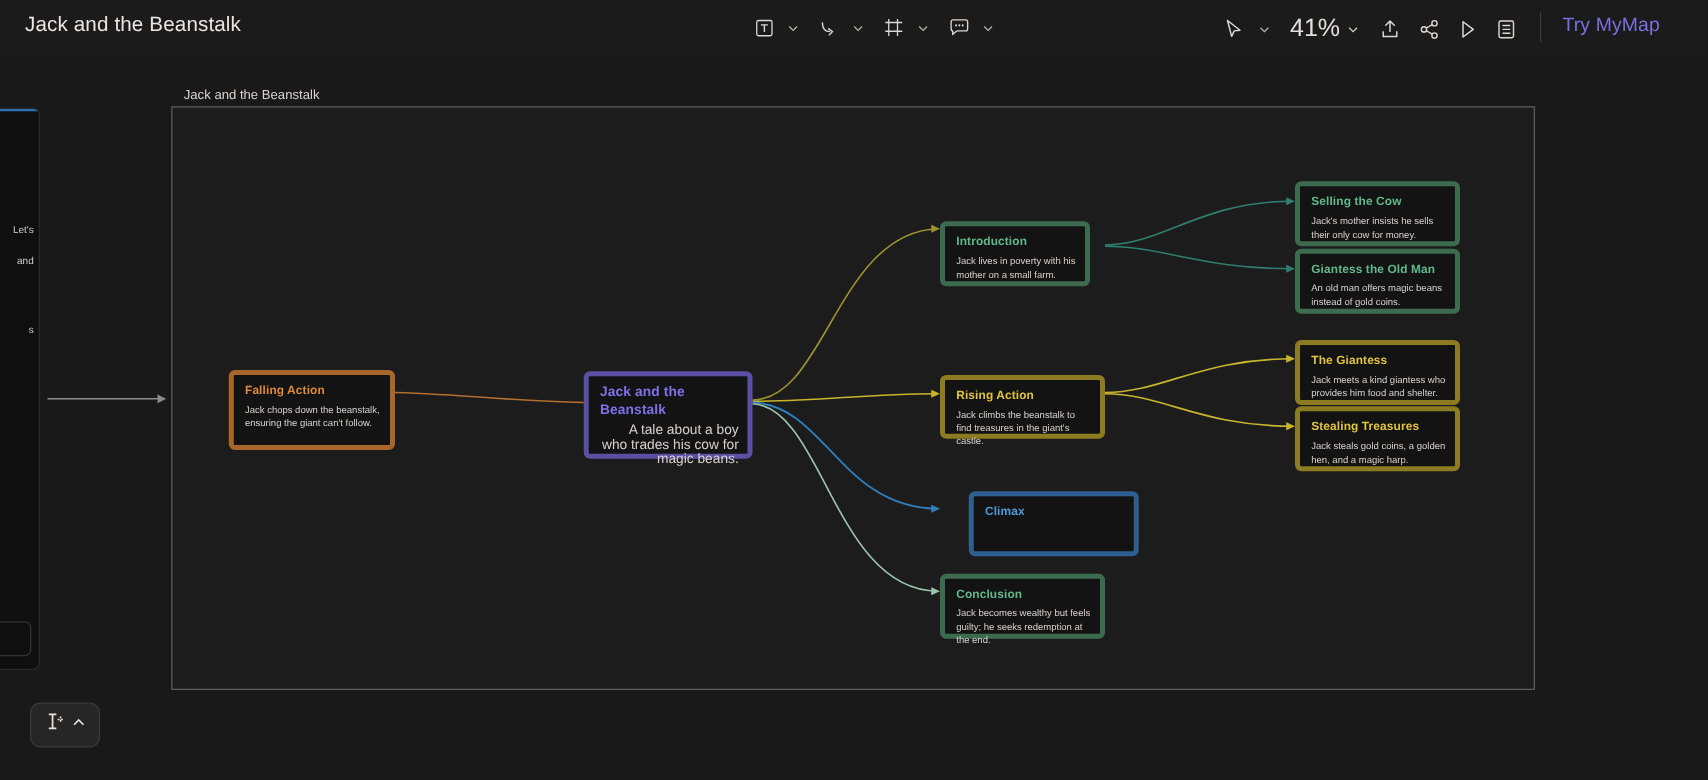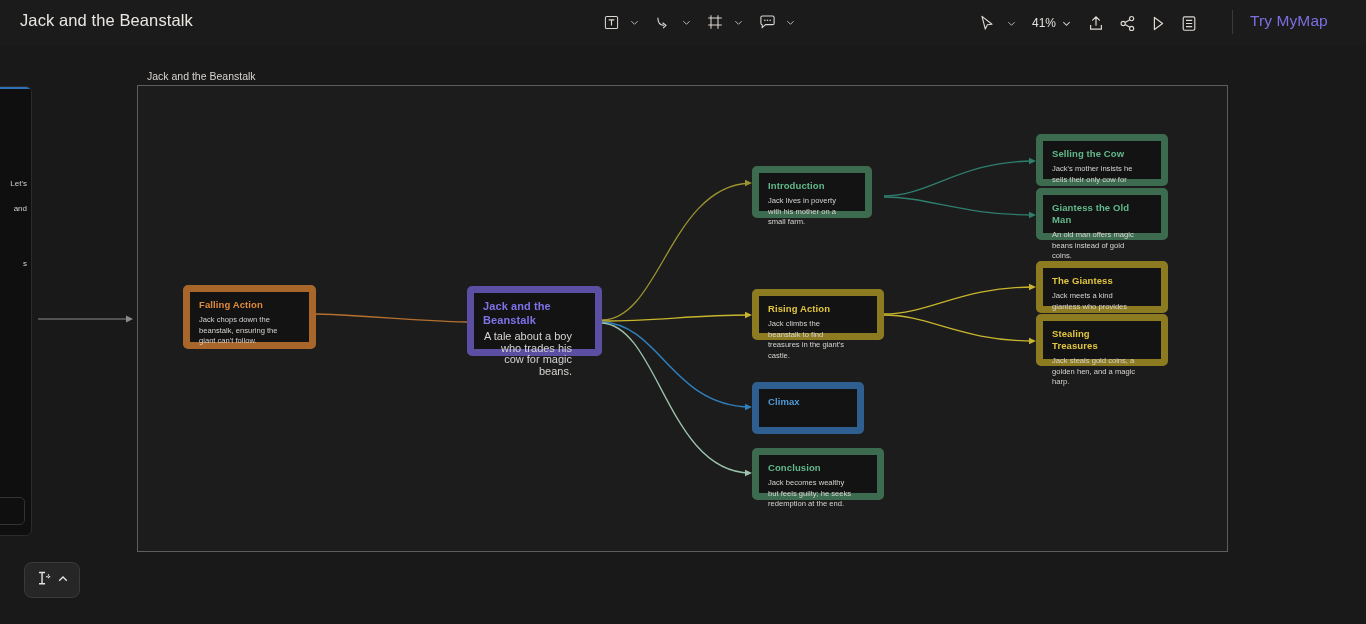--- a/index.html
+++ b/index.html
@@ -37,21 +37,21 @@
     display: flex; align-items: center; justify-content: center;
     margin-right: 6px;
   }
   .chev svg, .tool-btn svg { display: block; }
 
   .right-tools {
     position: absolute; left: 972px; top: 9px;
     display: flex; align-items: center; gap: 1px;
   }
   .zoom-label {
-    font-size: 12px; color: #e3e0dc;
+    font-size: 20px; color: #e3e0dc;
     padding: 0 1px 0 6px; line-height: 26px;
   }
   .rt-btn {
     width: 30px; height: 28px;
     display: flex; align-items: center; justify-content: center;
     border-radius: 4px;
   }
   .divider {
     position: absolute; left: 1232px; top: 10px;
     width: 1px; height: 24px; background: #3a3a3a;
@@ -108,22 +108,23 @@
     position: absolute; left: 0; top: 0;
     width: 1366px; height: 578px;
     pointer-events: none;
   }
 
   
   .node {
     position: absolute;
     background: #131313;
     border-radius: 5px;
-    border: 7px solid #fdba74;
-    padding: 7px 23px 8px 9px;
+    border: 4px solid #fdba74;
+    padding: 7px 7px 8px 9px;
+    margin-top: 11px;
   }
   .node .n-title {
     font-size: 9.5px; font-weight: bold; line-height: 12px;
     margin-bottom: 4px; letter-spacing: .1px;
   }
   .node .n-desc {
     font-size: 7.6px; color: #d6d3cf; line-height: 10.6px;
   }
   .node.big .n-title { font-size: 11px; line-height: 13.5px; }
   .node.big .n-desc  { font-size: 11px; line-height: 11.5px; text-align: right; }
@@ -337,21 +338,21 @@
   <div class="node c-green" style="left:752px; top:120px; width:120px; height:52px;">
     <div class="n-title">Introduction</div>
     <div class="n-desc">Jack lives in poverty with his mother on a small farm.</div>
   </div>
 
   <div class="node c-yellow" style="left:752px; top:243px; width:132px; height:51px;">
     <div class="n-title">Rising Action</div>
     <div class="n-desc">Jack climbs the beanstalk to find treasures in the giant's castle.</div>
   </div>
 
-  <div class="node c-blue" style="left:752px; top:336px; width:112px; height:52px;">
+  <div class="node c-blue" style="left:775px; top:336px; width:136px; height:52px;">
     <div class="n-title">Climax</div>
   </div>
 
   <div class="node c-green" style="left:752px; top:402px; width:132px; height:52px;">
     <div class="n-title">Conclusion</div>
     <div class="n-desc">Jack becomes wealthy but feels guilty; he seeks redemption at the end.</div>
   </div>
 
   <div class="node c-green" style="left:1036px; top:88px; width:132px; height:52px;">
     <div class="n-title">Selling the Cow</div>

